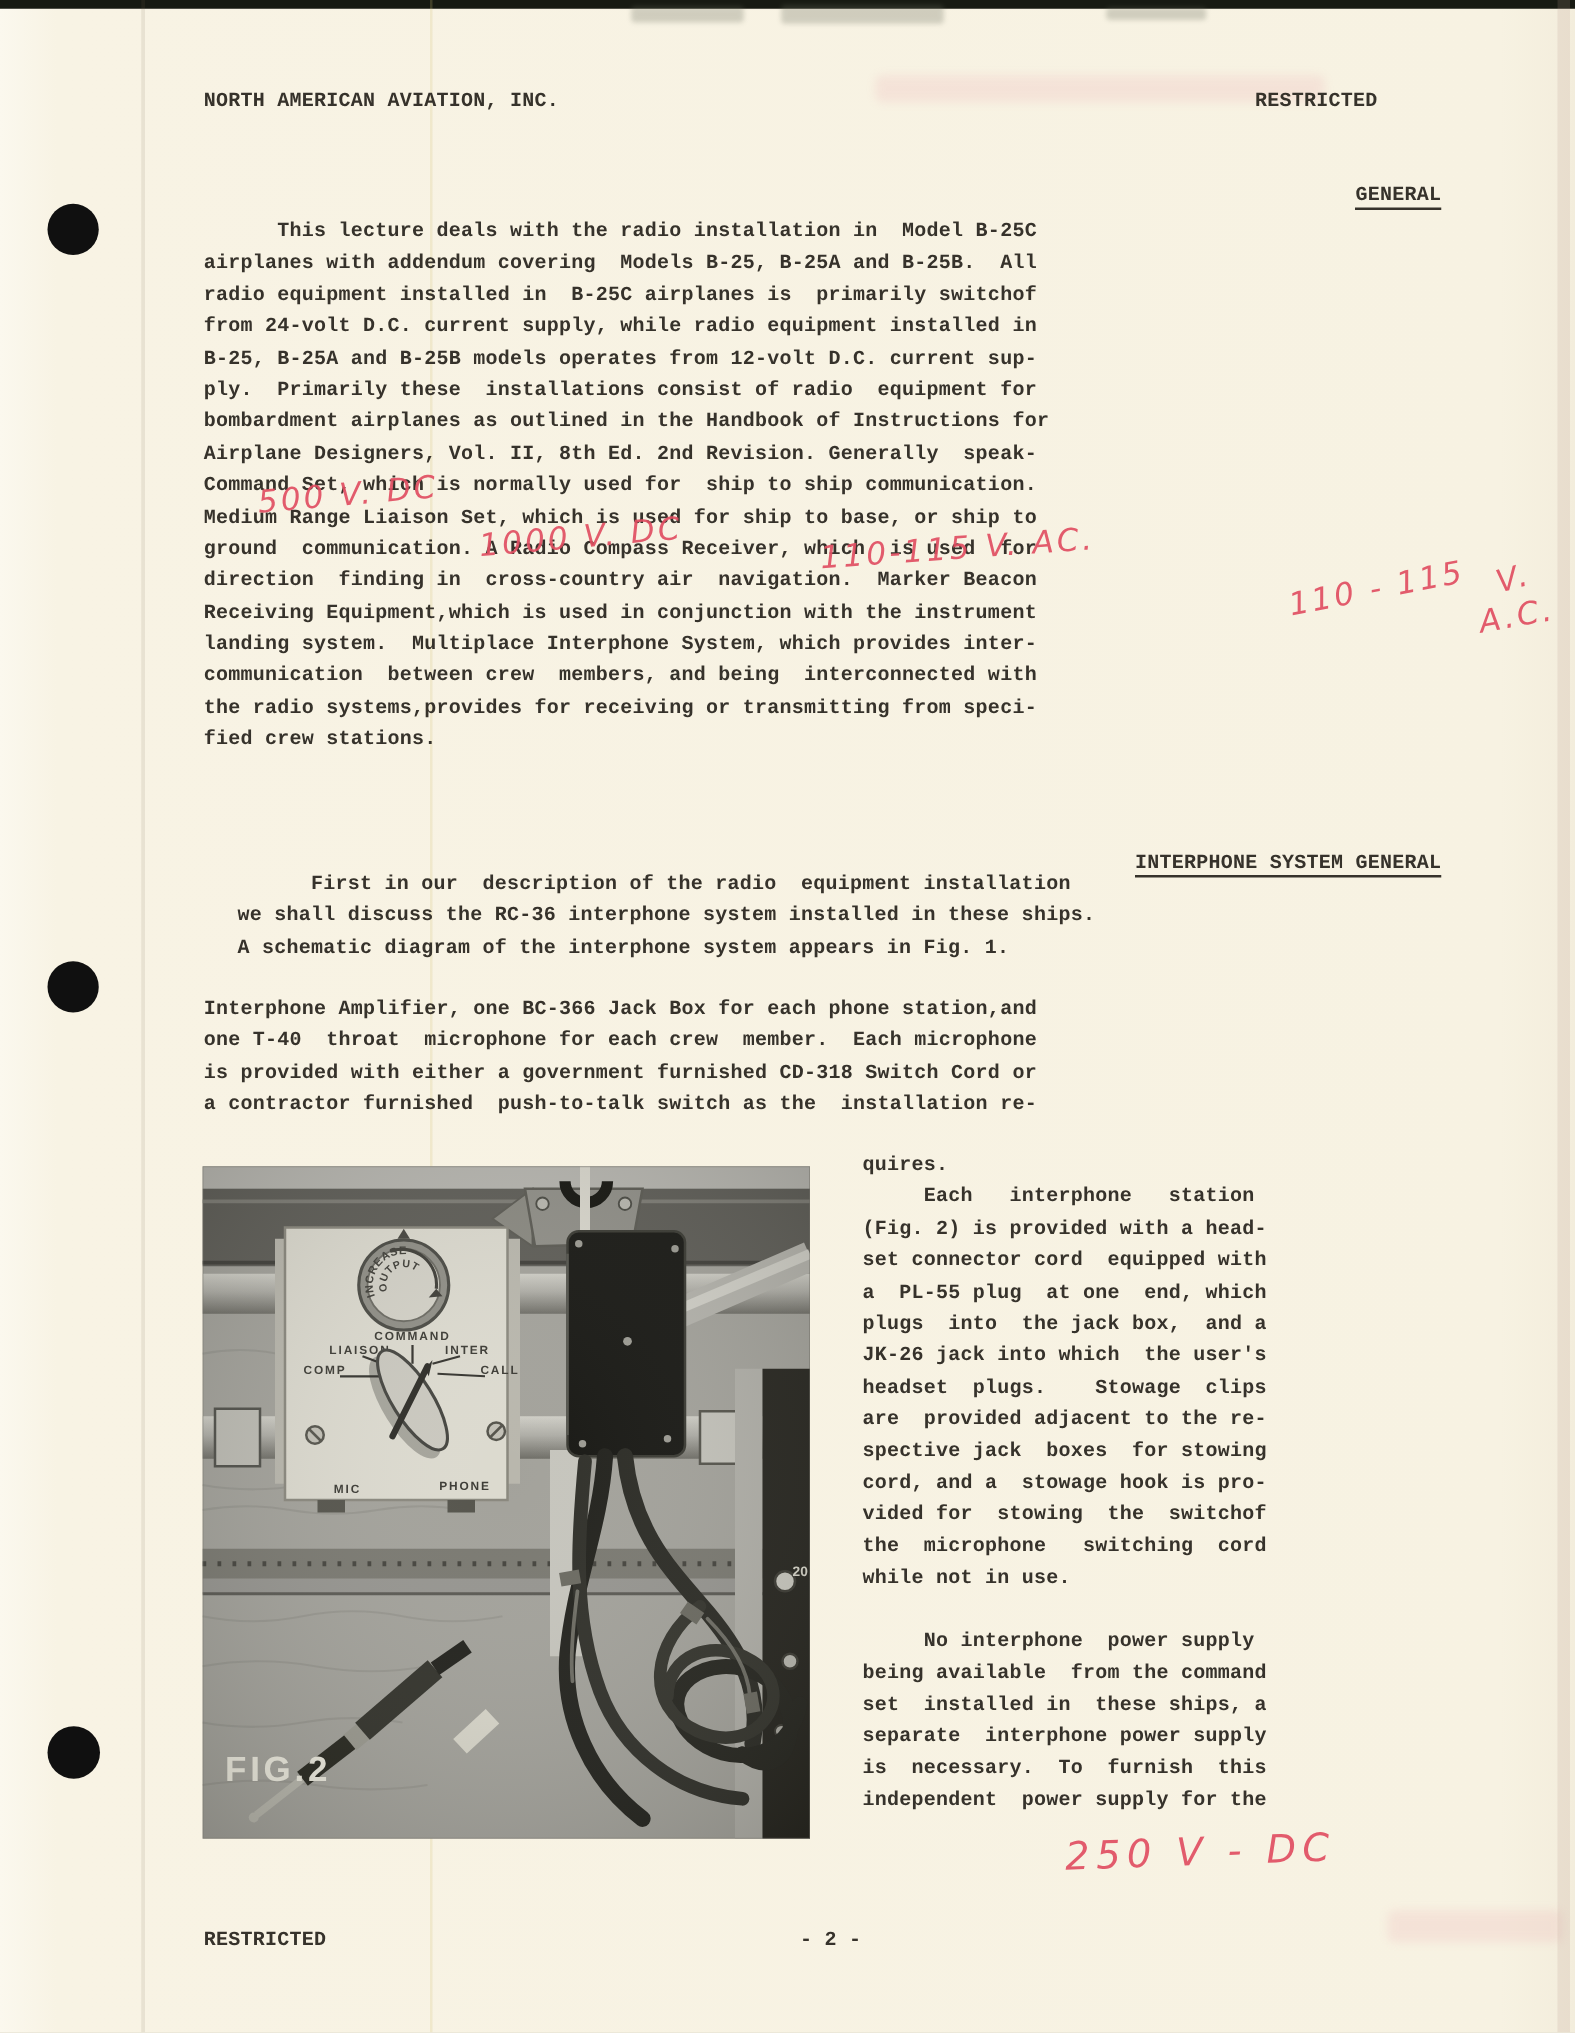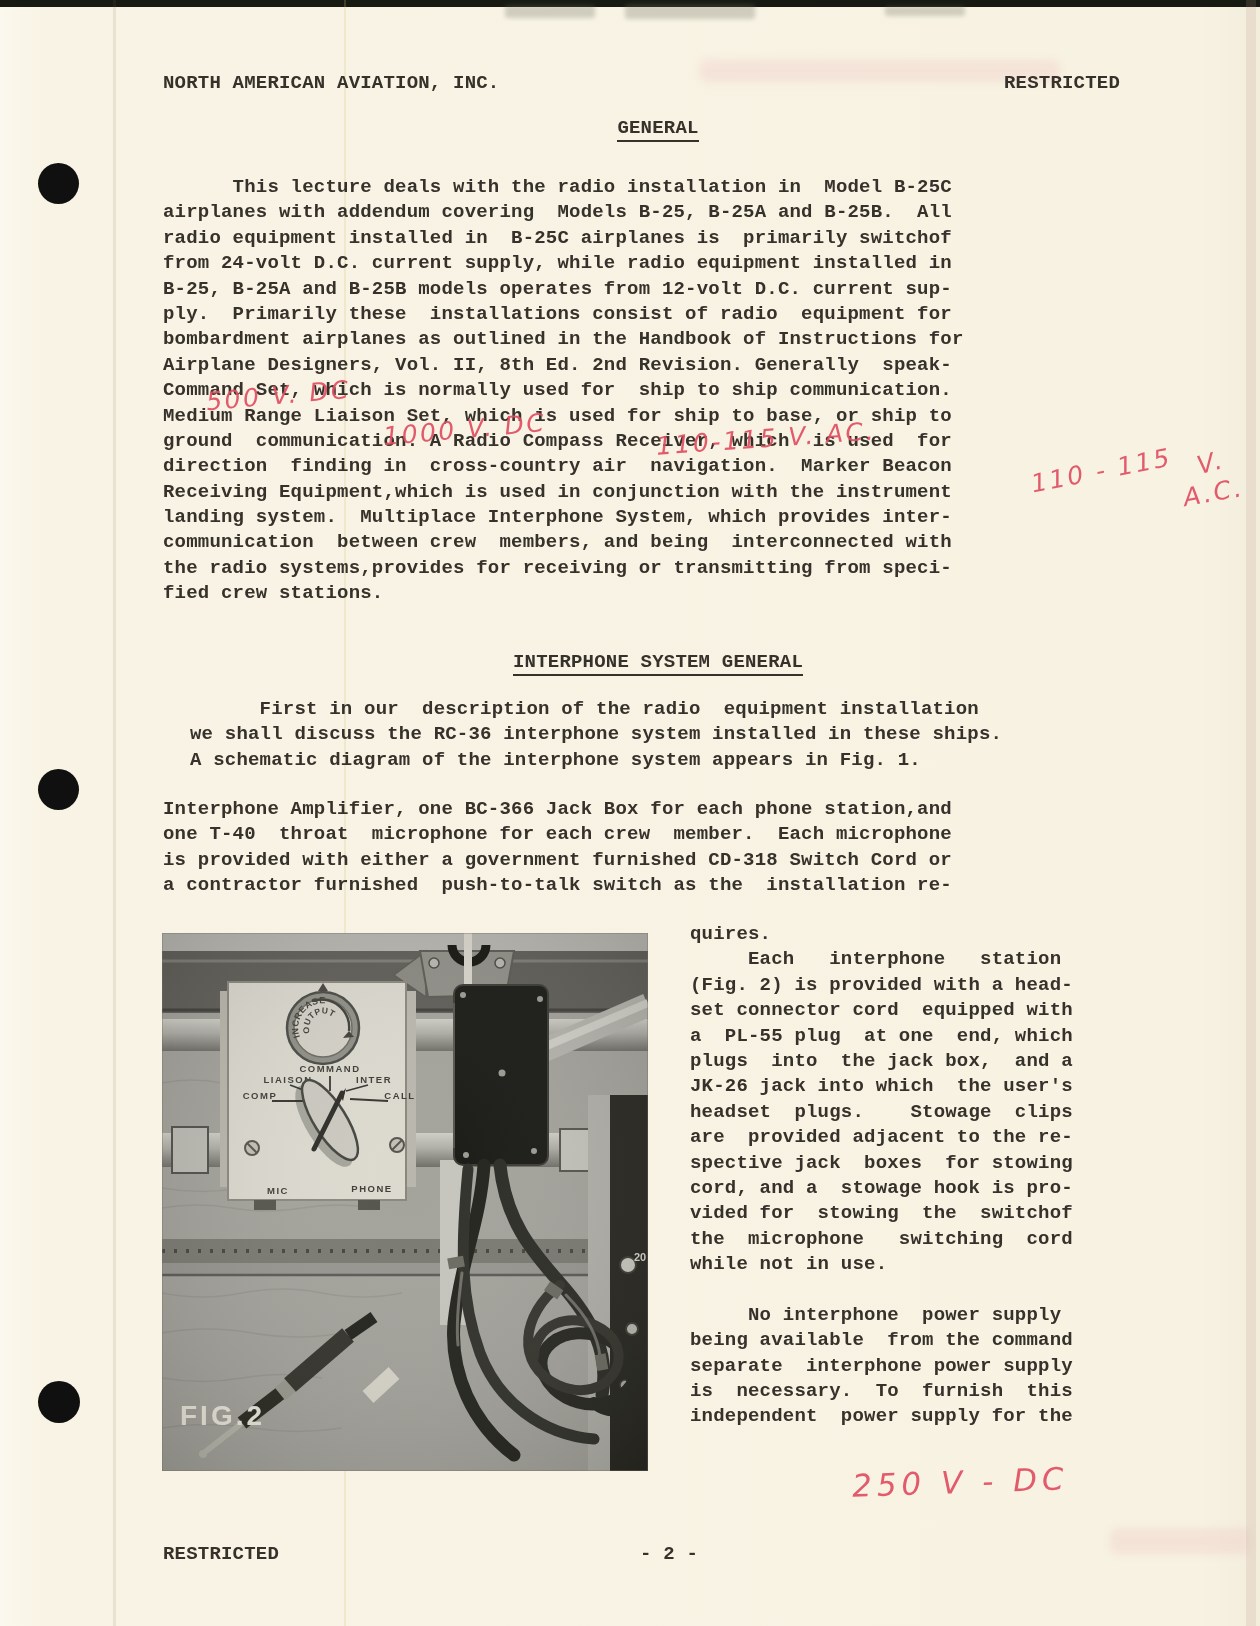--- a/index.html
+++ b/index.html
@@ -6,23 +6,23 @@
   .page{
     position:relative;width:1260px;height:1626px;overflow:hidden;
     background:linear-gradient(90deg,#fbf8ee 0px,#f8f3e4 45px,#f7f2e2 1200px,#f3eddc 1260px);
     font-family:"Liberation Mono","DejaVu Sans Mono",monospace;
   }
   .scan-top{position:absolute;left:0;top:0;width:1260px;height:7px;background:#171a12;}
   .smudge{position:absolute;background:#6a6e5e;opacity:.28;filter:blur(2px);border-radius:3px;}
   .pink-ghost{position:absolute;background:#e58a9a;opacity:.14;filter:blur(4px);border-radius:6px;}
   .crease{position:absolute;top:0;height:1626px;}
   .hole{position:absolute;background:#101010;border-radius:50%;}
-  .typ{position:absolute;color:#36322b;font-size:19px;font-weight:700;letter-spacing:.2px;}
+  .typ{position:absolute;color:#36322b;font-size:16px;font-weight:700;letter-spacing:.2px;}
   .ln{height:25.4px;white-space:pre;}
-  .ctr{left:163px;width:990px;text-align:center;}
+  .ctr{left:163px;width:990px;text-align:right;margin-top:30px;}
   .undl{display:inline-block;border-bottom:2.5px solid #36322b;padding-bottom:1px;}
   .ink{position:absolute;color:#e14f62;opacity:.92;
        font-family:"DejaVu Sans",sans-serif;font-style:italic;font-weight:400;
        font-size:25px;letter-spacing:2.5px;white-space:pre;}
   .photo{position:absolute;left:162px;top:933px;width:486px;height:538px;}
 </style>
 </head>
 <body>
 
 <div class="page">
@@ -101,20 +101,21 @@
     <div class="ln">headset  plugs.    Stowage  clips</div>
     <div class="ln">are  provided adjacent to the re-</div>
     <div class="ln">spective jack  boxes  for stowing</div>
     <div class="ln">cord, and a  stowage hook is pro-</div>
     <div class="ln">vided for  stowing  the  switchof</div>
     <div class="ln">the  microphone   switching  cord</div>
     <div class="ln">while not in use.</div>
     <div class="ln"></div>
     <div class="ln">     No interphone  power supply</div>
     <div class="ln">being available  from the command</div>
+    <div class="ln">set  installed in  these ships, a</div>
     <div class="ln">separate  interphone power supply</div>
     <div class="ln">is  necessary.  To  furnish  this</div>
     <div class="ln">independent  power supply for the</div>
   </div>
 
   <svg class="photo" viewBox="0 0 486 538">
     <defs>
       <linearGradient id="tubeG" x1="0" y1="0" x2="0" y2="1">
         <stop offset="0" stop-color="#cfcec6"></stop>
           <stop offset=".45" stop-color="#aeada6"></stop>

